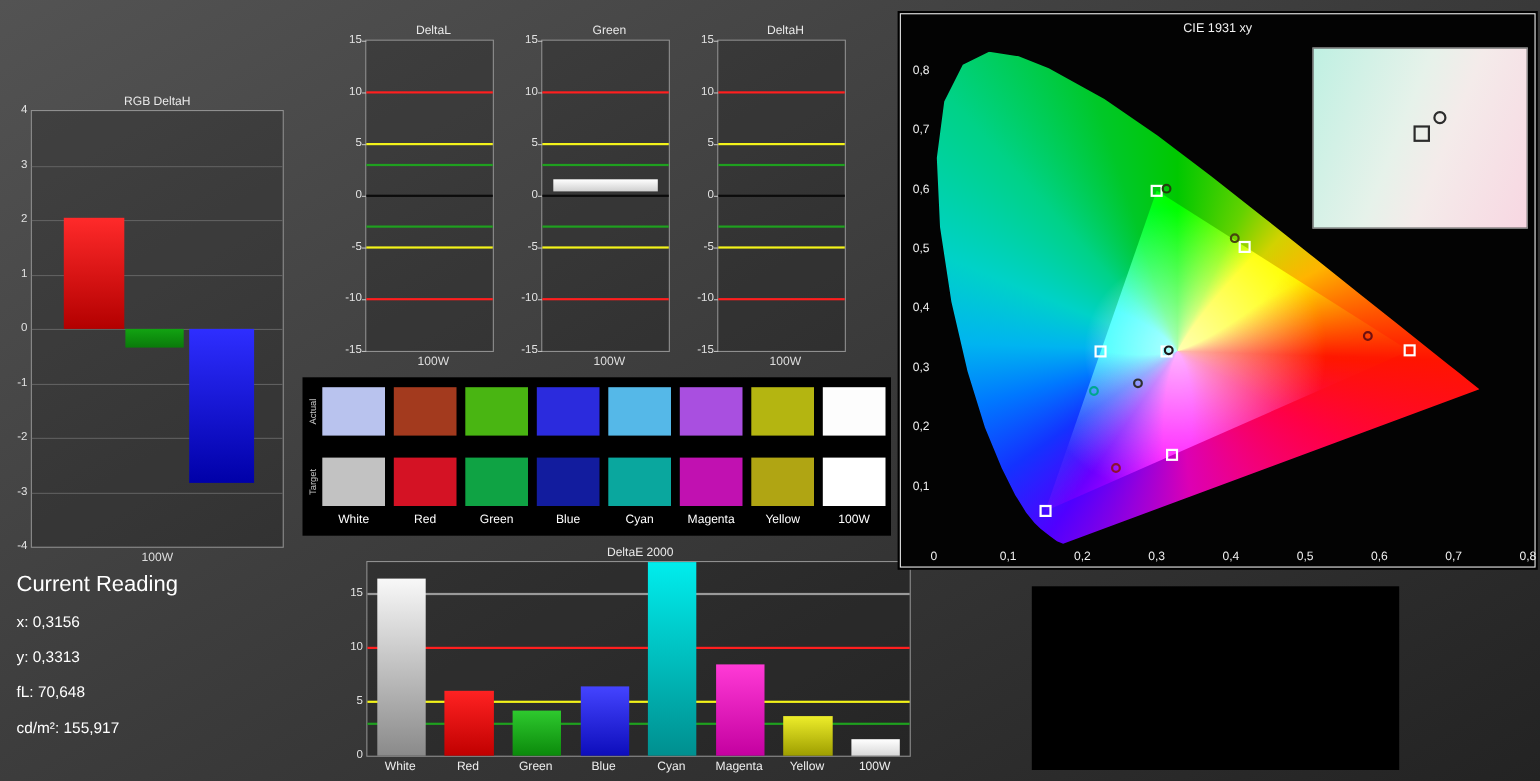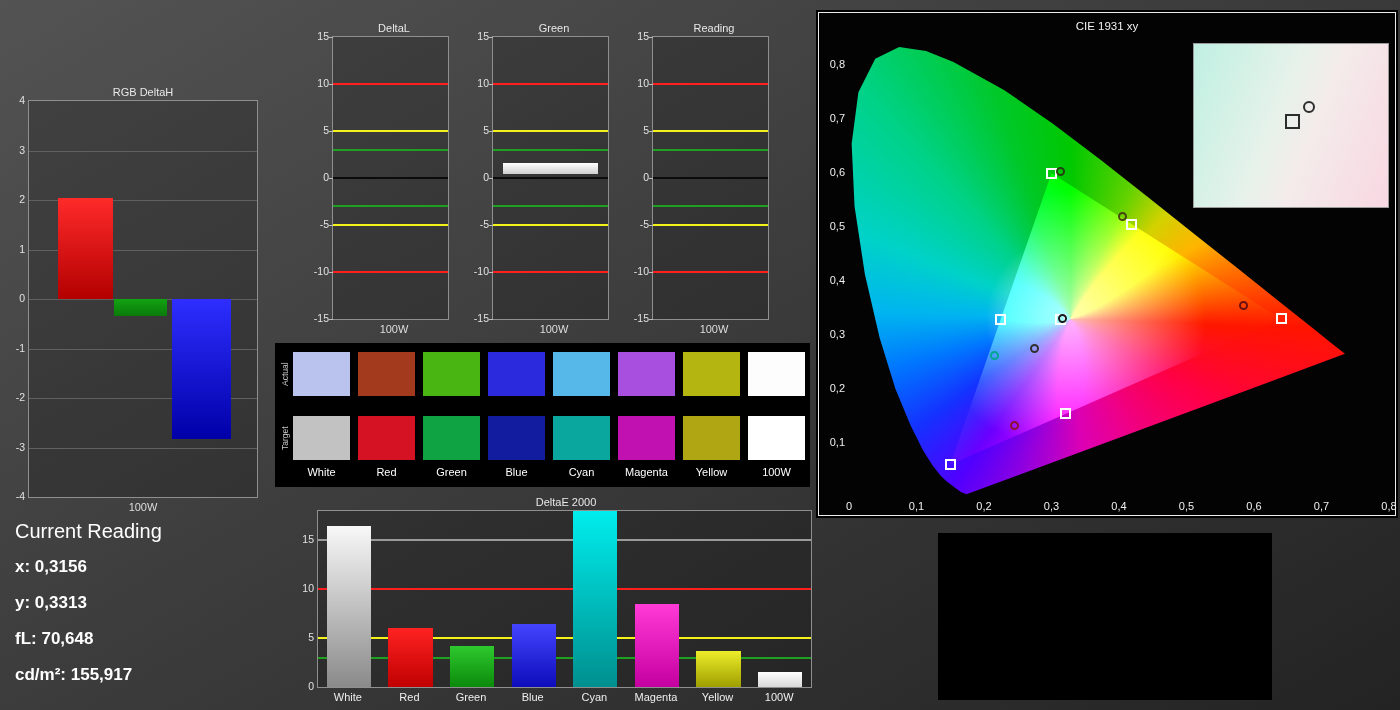--- a/index.html
+++ b/index.html
@@ -32,21 +32,21 @@
   #swatch-panel{position:absolute;left:275px;top:343px;width:535px;height:144px;background:#000;padding:9px 0 0 3px;box-sizing:border-box;}
   .swatch-row{display:flex;align-items:center;height:44px;margin-bottom:20px;}
   .swatch-row.second{margin-bottom:6px;}
   .row-label{width:13px;height:44px;display:flex;align-items:center;justify-content:center;
     writing-mode:vertical-rl;transform:rotate(180deg);font-size:8.5px;color:#c8c8c8;}
   .swatch-cells{display:flex;gap:8px;margin-left:2px;}
   .swatch{width:57px;height:44px;}
   .swatch-col-labels{display:flex;gap:8px;margin-left:15px;}
   .swatch-col-label{display:inline-block;width:57px;text-align:center;font-size:11px;color:#fff;}
   
-  #deltae-box{left:295px;top:494px;width:520px;}
+  #deltae-box{left:311px;top:494px;width:520px;}
   #deltae-box .chart-title{padding-left:22px;}
   #deltae-plot{margin-left:22px;width:493px;height:176px;}
   #deltae-xlabels{display:flex;margin-left:22px;margin-top:3px;}
   .deltae-xlabel{display:inline-block;text-align:center;font-size:11px;color:#eee;}
   
   #cie-panel{position:absolute;left:818px;top:12px;width:578px;height:504px;background:#030303;
     border:1px solid #ececec;box-shadow:0 0 0 2px #000;box-sizing:border-box;}
   #cie-title{position:absolute;left:0;right:0;top:7px;text-align:center;font-size:11.5px;color:#f2f2f2;}
   #cie-plot{position:absolute;left:30px;top:28px;width:540px;height:456px;}
   .horseshoe{position:absolute;inset:0;
@@ -70,21 +70,21 @@
   .cie-ytick{position:absolute;left:-28px;width:24px;text-align:right;font-size:11px;color:#f0f0f0;}
   .pt-square{position:absolute;width:11px;height:11px;border:2px solid #fff;box-sizing:border-box;}
   .pt-circle{position:absolute;width:9px;height:9px;border:2px solid #333;border-radius:50%;box-sizing:border-box;}
   #cie-inset{position:absolute;right:6px;top:30px;width:194px;height:163px;border:1px solid #9a9a9a;
     background:linear-gradient(112deg,#bff0e2 0%,#e6f2ea 42%,#f4ebea 60%,#f8d7e2 100%);}
   .inset-square{position:absolute;left:47%;top:43%;width:15px;height:15px;border:2px solid #2c2c2c;box-sizing:border-box;}
   .inset-circle{position:absolute;left:56%;top:35%;width:12px;height:12px;border:2px solid #2c2c2c;border-radius:50%;box-sizing:border-box;}
   
   #reading{position:absolute;left:15px;top:520px;color:#fff;}
   #reading h2{margin:0 0 14px 0;font-size:20px;font-weight:400;}
-  .reading-line{font-size:17px;margin-bottom:16px;font-weight:bold;}
+  .reading-line{font-size:14px;margin-bottom:16px;}
   
   #preview-rect{position:absolute;left:938px;top:533px;width:334px;height:167px;background:#000;}
 </style>
 </head>
 <body>
 
 <div class="stage">
 
 
   <section class="chart-box" id="rgb-box">
@@ -162,21 +162,21 @@
         <div class="refline" style="top: 111.8px; background: rgb(31, 160, 31);"></div>
         <div class="refline" style="top: 168.2px; background: rgb(31, 160, 31);"></div>
         <div class="refline" style="top: 187px; background: rgb(243, 243, 26);"></div>
         <div class="refline" style="top: 234px; background: rgb(255, 31, 31);"></div>
         <div class="zeroline" style="top: 140px;"></div>
         <div class="bar white-bar" style="left: 10.35px; width: 94.3px; top: 125.96px; height: 11.28px;"></div>
       </div>
     <div class="xlabel">100W</div>
   </section>
   <section class="chart-box delta-box" id="deltaH-box">
-    <div class="chart-title">Reading</div>
+    <div class="chart-title">DeltaH</div>
     <div class="plot delta-plot">
         <div class="ytick" style="top: 275px;">-15</div>
         <div class="tickmark" style="top: 282px;"></div>
         <div class="ytick" style="top: 228px;">-10</div>
         <div class="tickmark" style="top: 235px;"></div>
         <div class="ytick" style="top: 181px;">-5</div>
         <div class="tickmark" style="top: 188px;"></div>
         <div class="ytick" style="top: 134px;">0</div>
         <div class="tickmark" style="top: 141px;"></div>
         <div class="ytick" style="top: 87px;">5</div>

